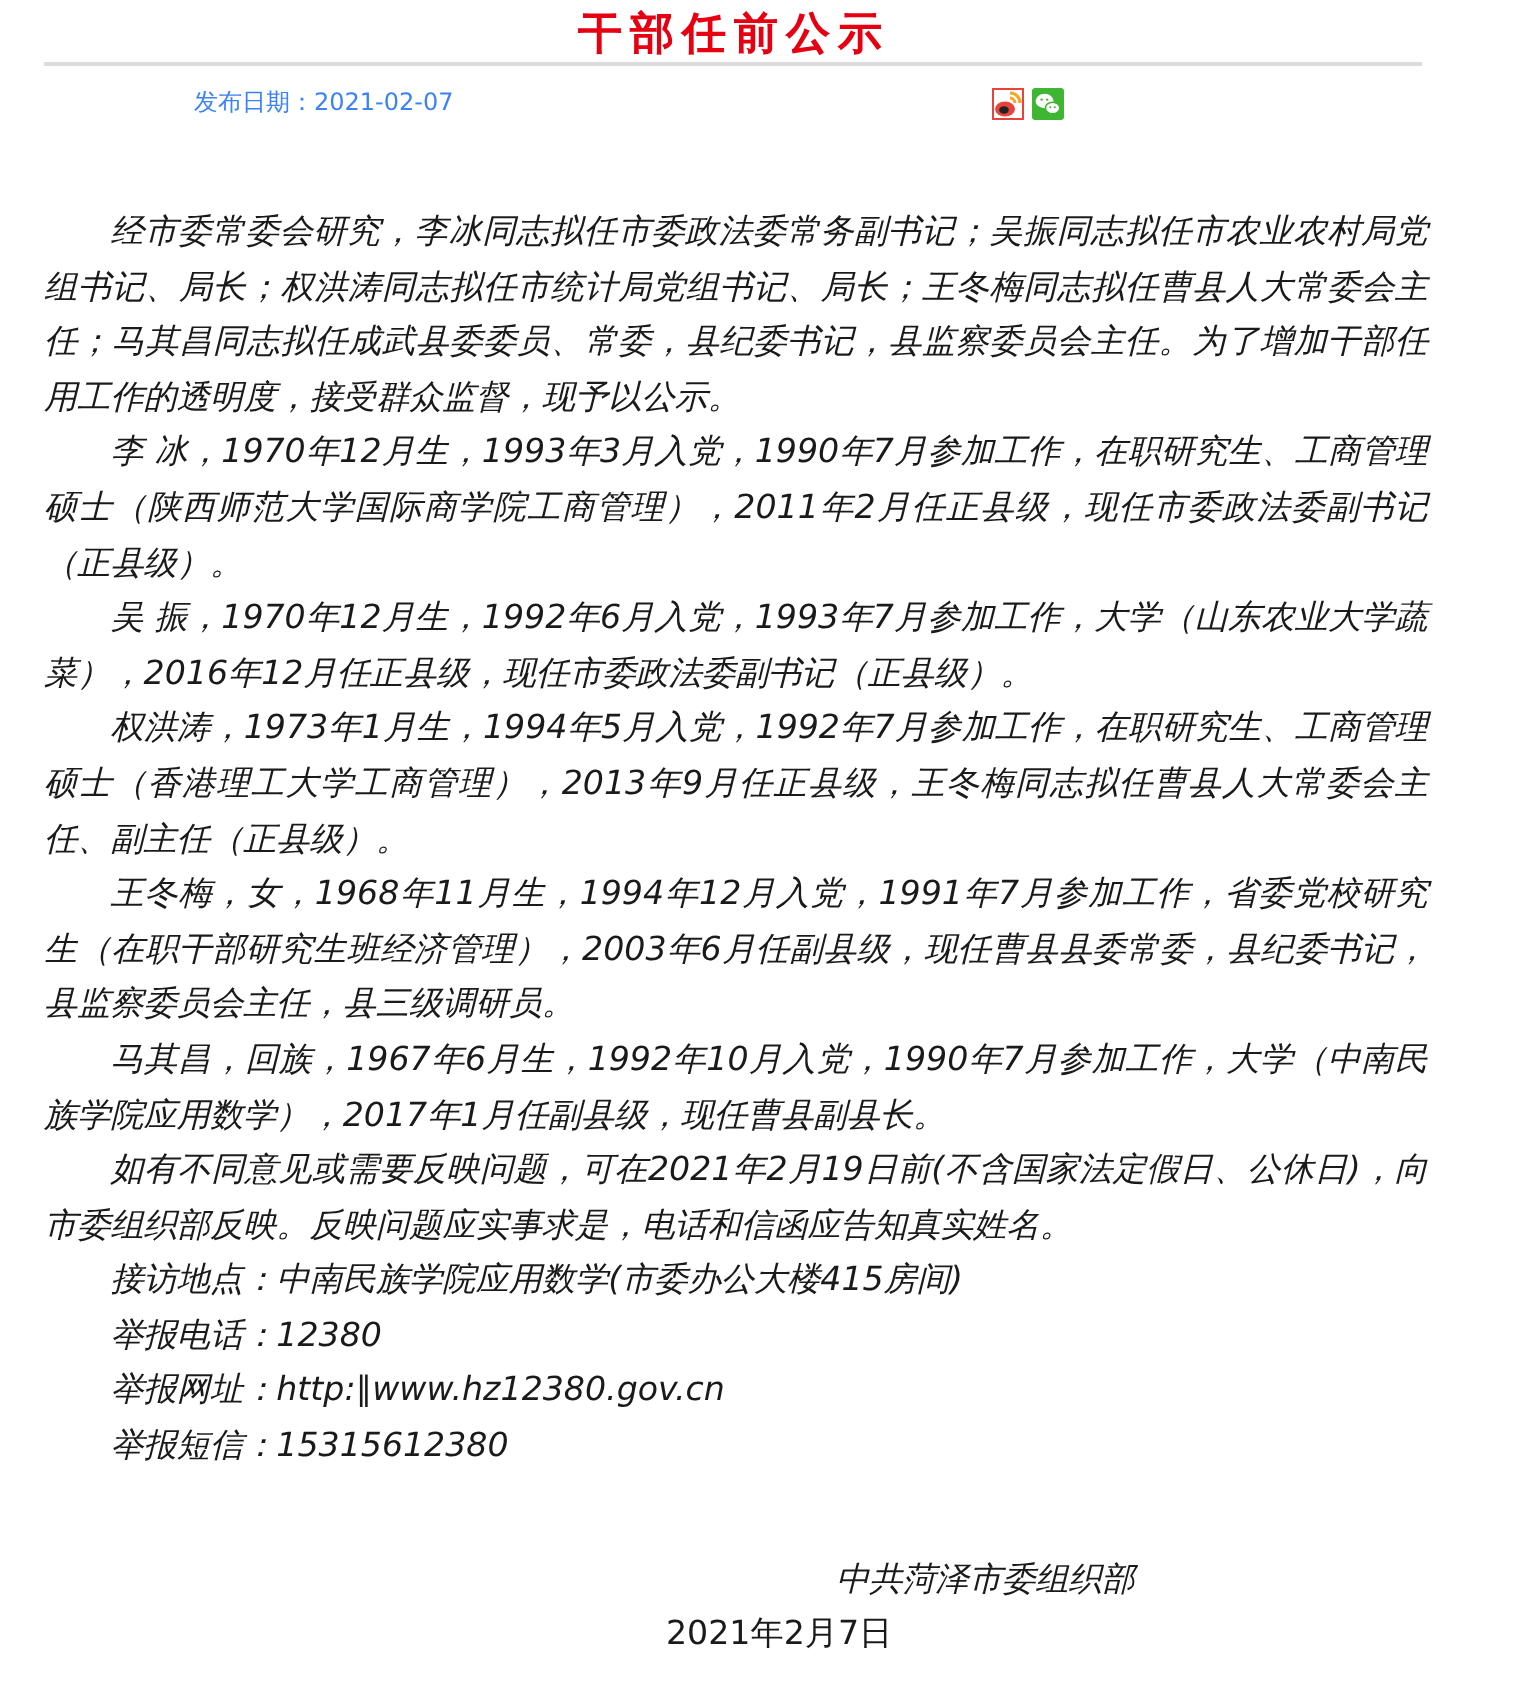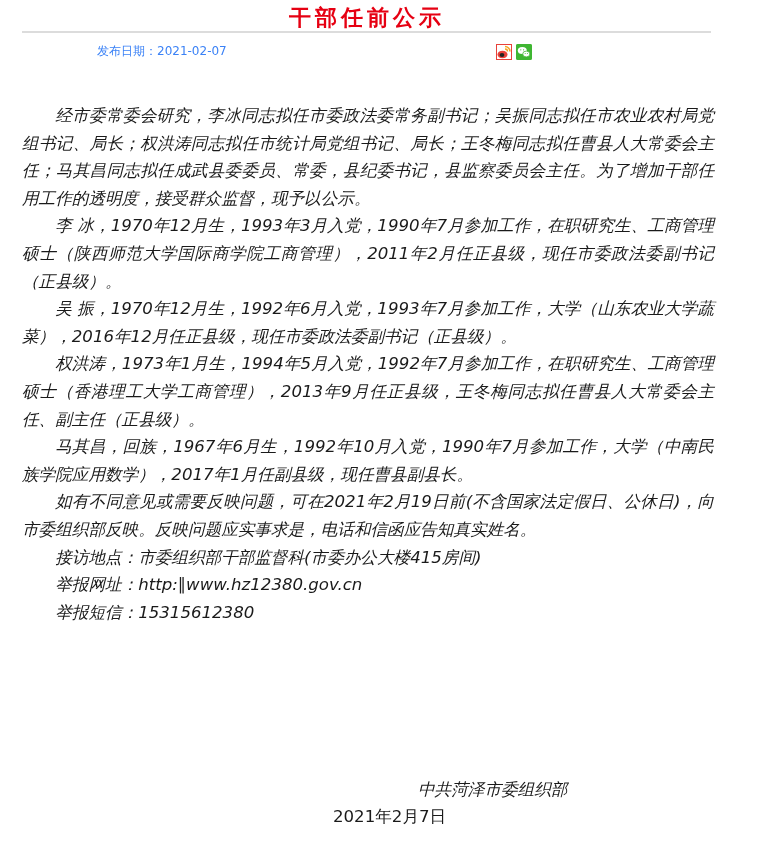--- a/index.html
+++ b/index.html
@@ -132,21 +132,23 @@
       <circle cx="11.4" cy="9.6" r="0.5" fill="#3fb632"></circle>
     </svg>
   </span>
 </div>
 
 <div class="content">
   <p>经市委常委会研究，李冰同志拟任市委政法委常务副书记；吴振同志拟任市农业农村局党组书记、局长；权洪涛同志拟任市统计局党组书记、局长；王冬梅同志拟任曹县人大常委会主任；马其昌同志拟任成武县委委员、常委，县纪委书记，县监察委员会主任。为了增加干部任用工作的透明度，接受群众监督，现予以公示。</p>
   <p>李 冰，1970年12月生，1993年3月入党，1990年7月参加工作，在职研究生、工商管理硕士（陕西师范大学国际商学院工商管理），2011年2月任正县级，现任市委政法委副书记（正县级）。</p>
   <p>吴 振，1970年12月生，1992年6月入党，1993年7月参加工作，大学（山东农业大学蔬菜），2016年12月任正县级，现任市委政法委副书记（正县级）。</p>
   <p>权洪涛，1973年1月生，1994年5月入党，1992年7月参加工作，在职研究生、工商管理硕士（香港理工大学工商管理），2013年9月任正县级，王冬梅同志拟任曹县人大常委会主任、副主任（正县级）。</p>
+  <p>王冬梅，女，1968年11月生，1994年12月入党，1991年7月参加工作，省委党校研究生（在职干部研究生班经济管理），2003年6月任副县级，现任曹县县委常委，县纪委书记，县监察委员会主任，县三级调研员。</p>
   <p>马其昌，回族，1967年6月生，1992年10月入党，1990年7月参加工作，大学（中南民族学院应用数学），2017年1月任副县级，现任曹县副县长。</p>
   <p>如有不同意见或需要反映问题，可在2021年2月19日前(不含国家法定假日、公休日)，向市委组织部反映。反映问题应实事求是，电话和信函应告知真实姓名。</p>
-  <p class="contact"><span>接访地点：</span><span>市委组织部干部监督科(市委办公大楼415房间)</span></p>
+  <p class="contact"><span>接访地点：</span><span>中南民族学院应用数学(市委办公大楼415房间)</span></p>
+  <p class="contact"><span>举报电话：</span><span>12380</span></p>
   <p class="contact"><span>举报网址：</span><span>http:∥www.hz12380.gov.cn</span></p>
   <p class="contact"><span>举报短信：</span><span>15315612380</span></p>
 </div>
 
 <div class="sign-org">中共菏泽市委组织部</div>
 <div class="sign-date">2021年2月7日</div>
 
 </body></html>

